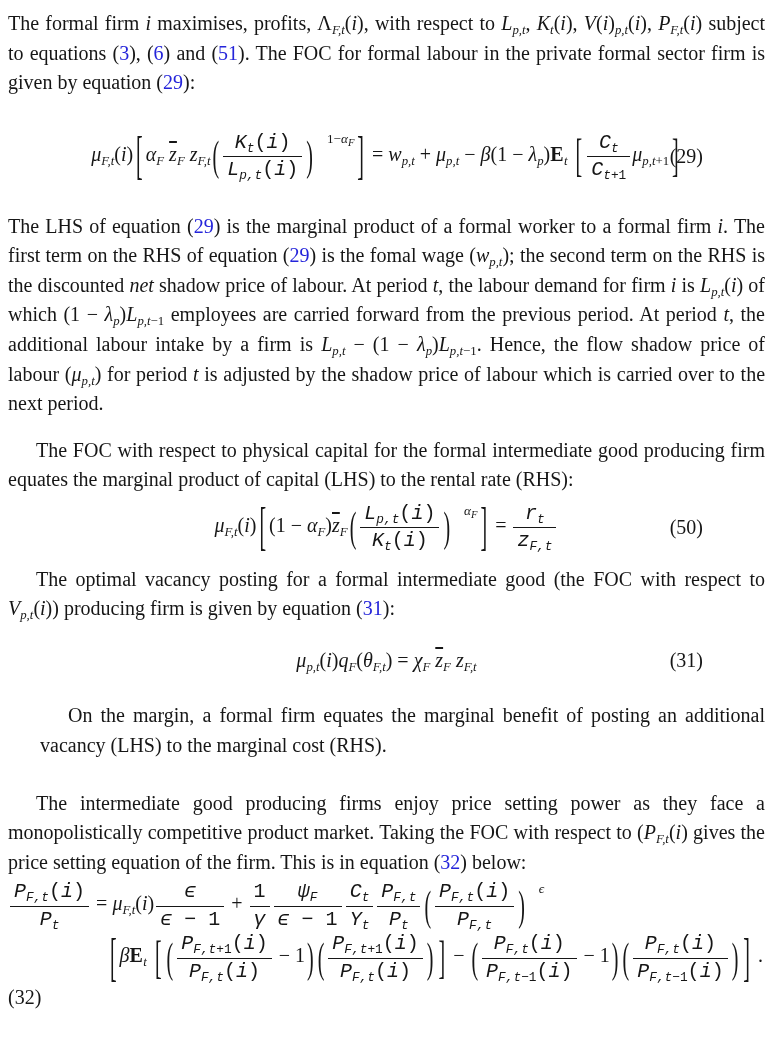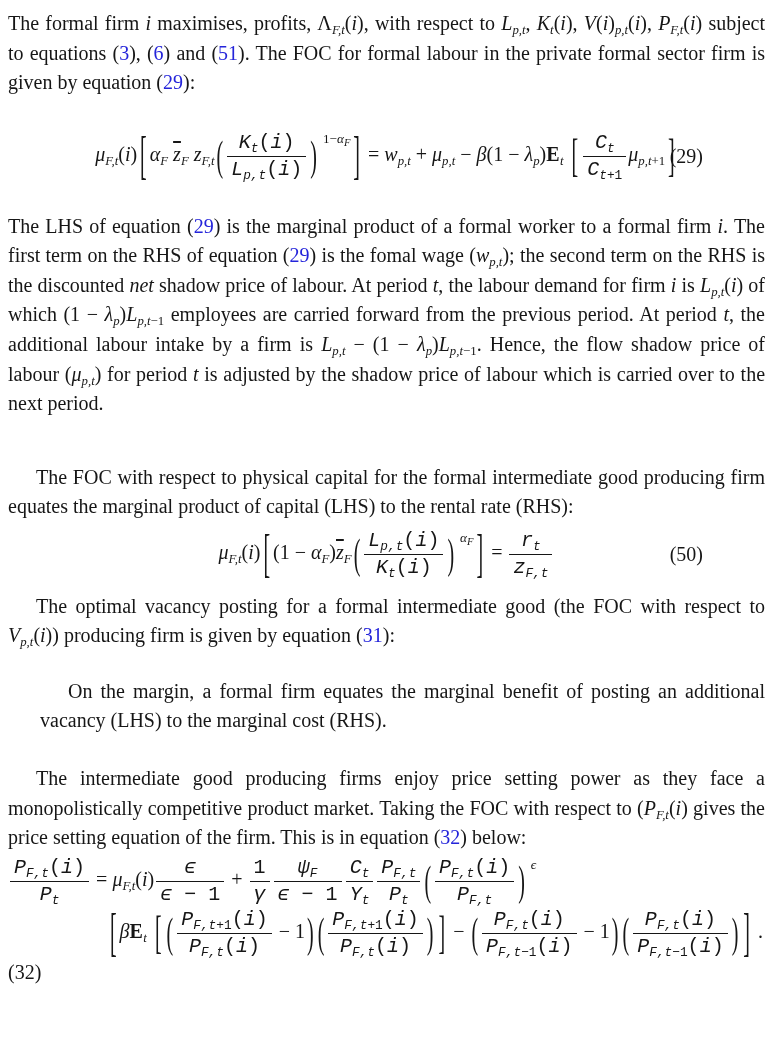--- a/index.html
+++ b/index.html
@@ -19,21 +19,21 @@
   }
   .para { margin: 0; text-align: justify; }
   .para.indent { text-indent: 28px; }
   .ref { color: #2424da; cursor: pointer; }
   i { font-style: italic; }
   sub { font-size: 0.64em; line-height: 0; vertical-align: -0.28em; }
   .hsup {
     display: inline-block;
     font-size: 0.66em; line-height: 0;
     vertical-align: 1.35em;
-    margin-left: 4px;
+    margin-left: 12px;
   }
   .hsup sub { font-size: 0.8em; }
   
   .eq { position: relative; text-align: center; text-indent: 0; }
   .eqno {
     position: absolute; right: 62px; top: 50%;
     transform: translateY(-50%);
     color: #161616;
   }
   .frac {
@@ -43,21 +43,21 @@
   .frac .num { display: block; padding: 0 4px 2px; border-bottom: 1.4px solid currentColor; }
   .frac .den { display: block; padding: 2px 4px 0; }
   .ovl { text-decoration: overline; }
   .dse { font-style: normal; font-weight: bold; letter-spacing: 0.02em; }
   .b2, .k2, .k3 { display: inline-block; font-style: normal; vertical-align: -0.1em; }
   .b2 { transform: scaleY(2.15); margin: 0 2px; }
   .k2 { transform: scaleY(2.35); margin: 0 3px; }
   .k3 { transform: scaleY(2.65); margin: 0 3px; }
   
   .eq29 { margin: 34px 0 30px; }
-  .p3   { margin-top: 44px; }
+  .p3   { margin-top: 17px; }
   .eq30 { margin: 8px 0 12px; }
   .p4   { margin-top: 2px; }
   .eq31 { margin: 22px 0 24px; }
   .p5   { margin-top: 26px; margin-left: 32px; }
   .p6   { margin-top: 28px; }
   .eq32 { margin-top: 4px; position: relative; text-align: left; }
   .eq32-l1 { text-align: left; }
   .eq32-l2 { text-align: right; padding-right: 2px; margin-top: 2px; }
   .eq32-no { text-align: left; padding-right: 72px; margin-top: 0px; }
 </style>
@@ -77,20 +77,24 @@
 
   <p class="para indent p3">The FOC with respect to physical capital for the formal intermediate good producing firm equates the marginal product of capital (LHS) to the rental rate (RHS):</p>
 
   <div class="eq eq30">
     <span class="eqbody"><i>μ</i><sub><i>F,t</i></sub>(<i>i</i>)<span class="k3">[</span>(1 − <i>α</i><sub><i>F</i></sub>)<i class="ovl">z</i><sub><i>F</i></sub><span class="b2">(</span><span class="frac"><span class="num"><i>L</i><sub><i>p,t</i></sub>(<i>i</i>)</span><span class="den"><i>K</i><sub><i>t</i></sub>(<i>i</i>)</span></span><span class="b2">)</span><sup class="hsup"><i>α</i><sub><i>F</i></sub></sup><span class="k3">]</span> = <span class="frac"><span class="num"><i>r</i><sub><i>t</i></sub></span><span class="den"><i>z</i><sub><i>F,t</i></sub></span></span></span>
     <span class="eqno">(50)</span>
   </div>
 
   <p class="para indent p4">The optimal vacancy posting for a formal intermediate good (the FOC with respect to <i>V</i><sub><i>p,t</i></sub>(<i>i</i>)) producing firm is given by equation (<span class="ref">31</span>):</p>
 
+  <div class="eq eq31">
+    <span class="eqbody"><i>μ</i><sub><i>p,t</i></sub>(<i>i</i>)<i>q</i><sub><i>F</i></sub>(<i>θ</i><sub><i>F,t</i></sub>) = <i>χ</i><sub><i>F</i></sub> <i class="ovl">z</i><sub><i>F</i></sub> <i>z</i><sub><i>F,t</i></sub></span>
+    <span class="eqno">(31)</span>
+  </div>
 
   <p class="para indent p5">On the margin, a formal firm equates the marginal benefit of posting an additional vacancy (LHS) to the marginal cost (RHS).</p>
 
   <p class="para indent p6">The intermediate good producing firms enjoy price setting power as they face a monopolistically competitive product market. Taking the FOC with respect to (<i>P</i><sub><i>F,t</i></sub>(<i>i</i>) gives the price setting equation of the firm. This is in equation (<span class="ref">32</span>) below:</p>
 
   <div class="eq32">
     <div class="eq32-l1"><span class="frac"><span class="num"><i>P</i><sub><i>F,t</i></sub>(<i>i</i>)</span><span class="den"><i>P</i><sub><i>t</i></sub></span></span> = <i>μ</i><sub><i>F,t</i></sub>(<i>i</i>)<span class="frac"><span class="num"><i>ϵ</i></span><span class="den"><i>ϵ</i> − 1</span></span> + <span class="frac"><span class="num">1</span><span class="den"><i>γ</i></span></span><span class="frac"><span class="num"><i>ψ</i><sub><i>F</i></sub></span><span class="den"><i>ϵ</i> − 1</span></span><span class="frac"><span class="num"><i>C</i><sub><i>t</i></sub></span><span class="den"><i>Y</i><sub><i>t</i></sub></span></span><span class="frac"><span class="num"><i>P</i><sub><i>F,t</i></sub></span><span class="den"><i>P</i><sub><i>t</i></sub></span></span><span class="b2">(</span><span class="frac"><span class="num"><i>P</i><sub><i>F,t</i></sub>(<i>i</i>)</span><span class="den"><i>P</i><sub><i>F,t</i></sub></span></span><span class="b2">)</span><sup class="hsup"><i>ϵ</i></sup></div>
     <div class="eq32-l2"><span class="k3">[</span><i>β</i><span class="dse">E</span><sub><i>t</i></sub> <span class="k2">[</span><span class="b2">(</span><span class="frac"><span class="num"><i>P</i><sub><i>F,t</i>+1</sub>(<i>i</i>)</span><span class="den"><i>P</i><sub><i>F,t</i></sub>(<i>i</i>)</span></span> − 1<span class="b2">)</span><span class="b2">(</span><span class="frac"><span class="num"><i>P</i><sub><i>F,t</i>+1</sub>(<i>i</i>)</span><span class="den"><i>P</i><sub><i>F,t</i></sub>(<i>i</i>)</span></span><span class="b2">)</span><span class="k2">]</span> − <span class="b2">(</span><span class="frac"><span class="num"><i>P</i><sub><i>F,t</i></sub>(<i>i</i>)</span><span class="den"><i>P</i><sub><i>F,t</i>−1</sub>(<i>i</i>)</span></span> − 1<span class="b2">)</span><span class="b2">(</span><span class="frac"><span class="num"><i>P</i><sub><i>F,t</i></sub>(<i>i</i>)</span><span class="den"><i>P</i><sub><i>F,t</i>−1</sub>(<i>i</i>)</span></span><span class="b2">)</span><span class="k3">]</span> .</div>
     <div class="eq32-no">(32)</div>
   </div>

